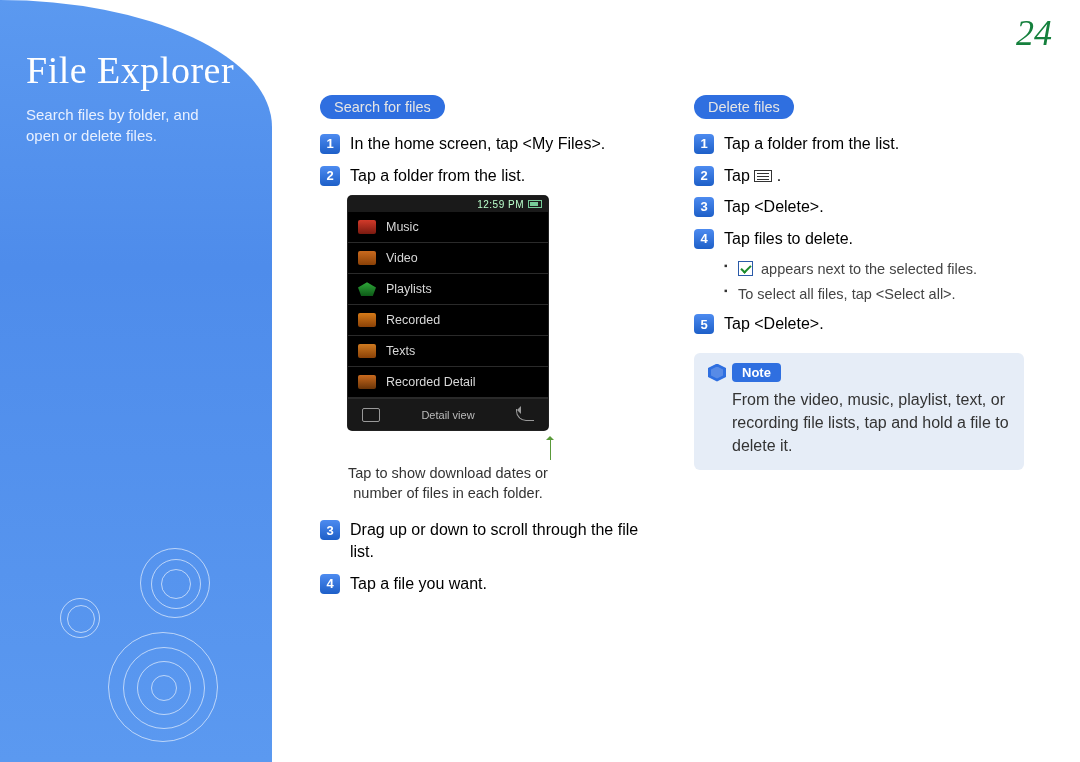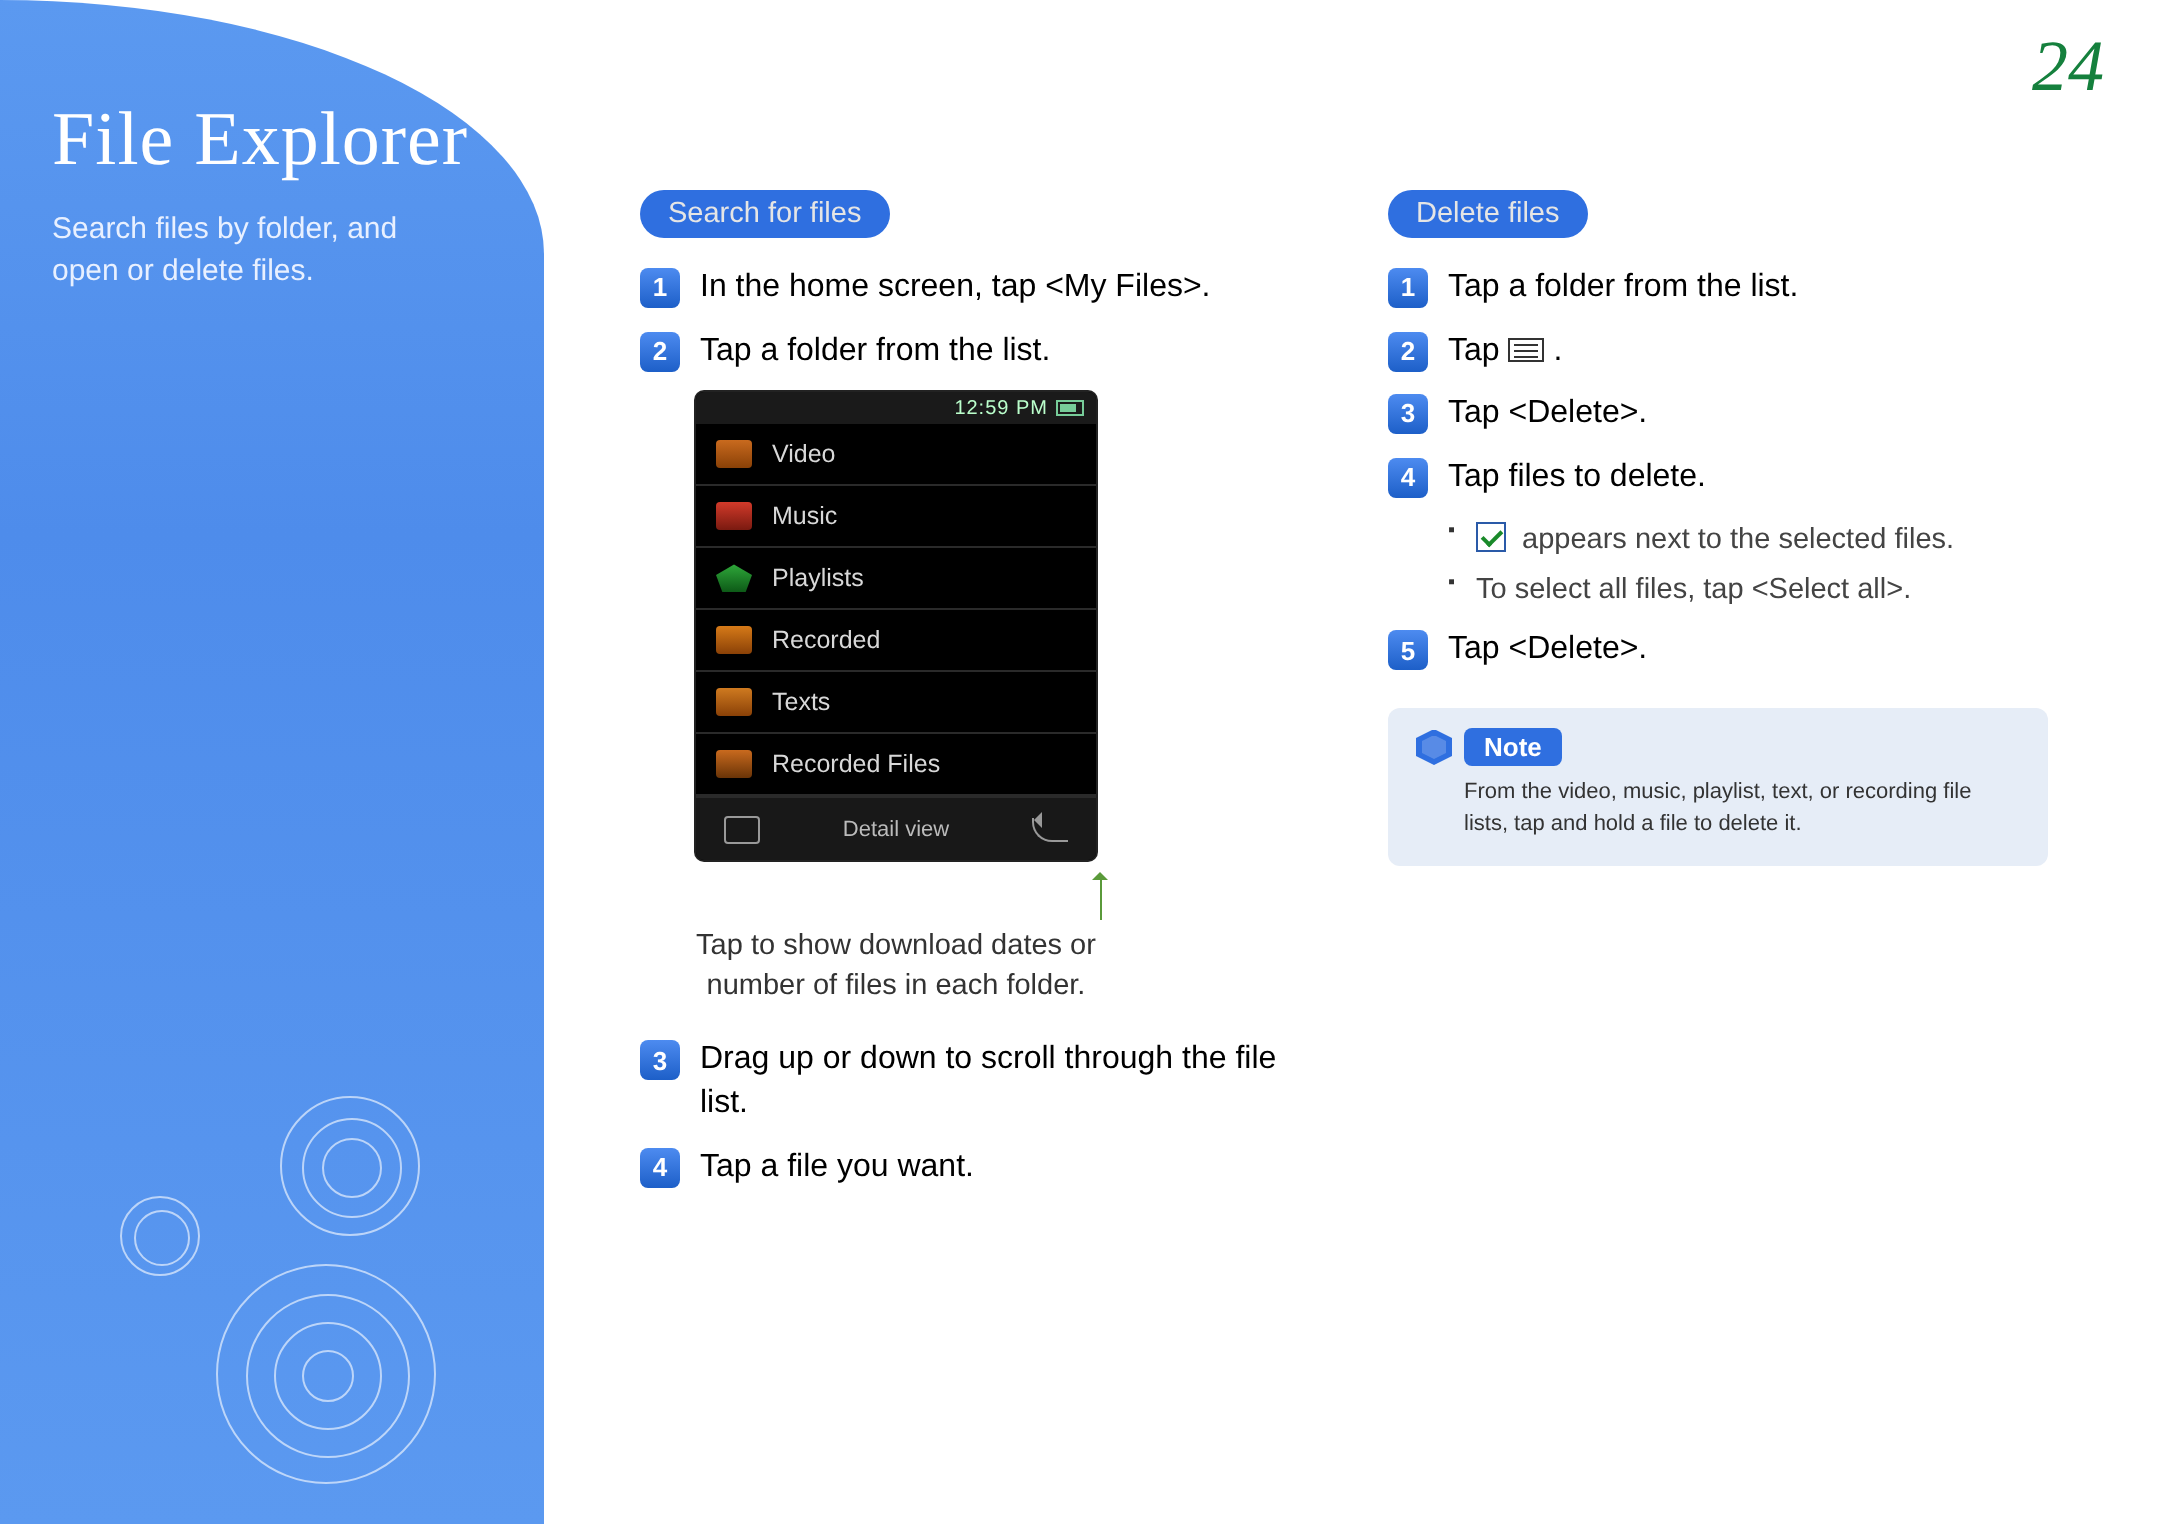--- a/index.html
+++ b/index.html
@@ -52,21 +52,21 @@
   .sub li { list-style: none; position:relative; padding-left:14px; margin-bottom:4px;}
   .sub li::before { content:"▪"; position:absolute; left:0; top:0; font-size:10px; color:#333;}
   .note-box {
     background:#e6edf7; border-radius:6px; padding:10px 14px 12px;
     margin-top:18px; width: 330px;
   }
   .note-head { display:flex; align-items:center; gap:6px; margin-bottom:6px;}
   .note-badge { background:#2f6fe0; color:#fff; font-size:13px; font-weight:bold; padding:2px 10px; border-radius:4px;}
   .note-cube { width:18px; height:18px; background:#2f6fe0; clip-path: polygon(50% 0,100% 25%,100% 75%,50% 100%,0 75%,0 25%); position:relative;}
   .note-cube::after{content:"";position:absolute;inset:3px;background:#fff;clip-path:inherit;opacity:.2;}
-  .note-text { font-size:11px; color:#333; line-height:1.45; padding-left:24px;}
+  .note-text { font-size:16px; color:#333; line-height:1.45; padding-left:24px;}
   .phone {
     width:200px; margin:6px 0 6px 28px;
     background:#000; border-radius:4px; overflow:hidden;
     box-shadow: 0 0 0 1px #222;
     text-align: right;
   }
   .phone-status { height:16px; background:#1a1a1a; color:#bfc; font-size:10px;
     display:flex; justify-content:flex-end; align-items:center; padding:0 6px; letter-spacing:.5px;}
   .folder-row { display:flex; align-items:center; gap:10px; padding:8px 10px;
     border-bottom:1px solid #2a2a2a; color:#d8d8d8; font-size:12.5px;}
@@ -135,42 +135,42 @@
 
     
     <div class="phone">
       <div class="phone-status">
         <span>12:59 PM</span>
         <span style="width:14px;height:8px;border:1px solid #7c9;margin-left:4px;position:relative;">
             <span style="position:absolute;left:1px;top:1px;width:8px;height:4px;background:#7c9;"></span>
           </span>
       </div>
       <div class="folder-row">
+          <span class="ficon ic-music"></span>
+          <span>Music</span>
+        </div>
+      <div class="folder-row">
           <span class="ficon ic-video"></span>
           <span>Video</span>
         </div>
       <div class="folder-row">
-          <span class="ficon ic-music"></span>
-          <span>Music</span>
-        </div>
-      <div class="folder-row">
           <span class="ficon ic-play" style="clip-path:polygon(50% 0,100% 38%,82% 100%,18% 100%,0 38%);"></span>
           <span>Playlists</span>
         </div>
       <div class="folder-row">
           <span class="ficon ic-pic"></span>
           <span>Recorded</span>
         </div>
       <div class="folder-row">
           <span class="ficon ic-text"></span>
           <span>Texts</span>
         </div>
       <div class="folder-row">
           <span class="ficon ic-rec"></span>
-          <span>Recorded Files</span>
+          <span>Recorded Detail</span>
         </div>
       <div class="phone-bar">
         <span class="pb-icon"></span>
         <span>Detail view</span>
         <span class="pb-back"></span>
       </div>
     </div>
     <div style="margin-left:120px;">
       <div class="arrowhead"></div>
         <div class="arrowline"></div>

